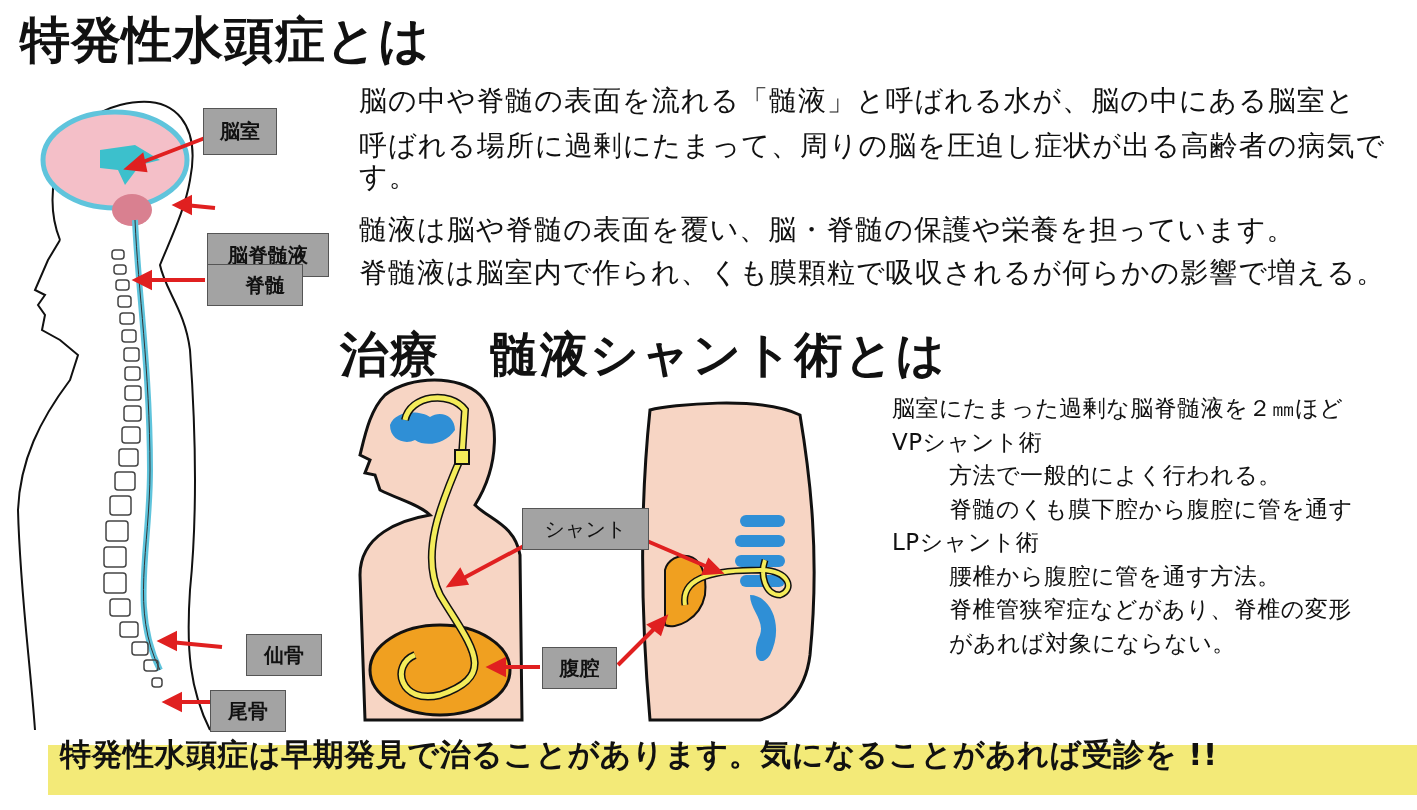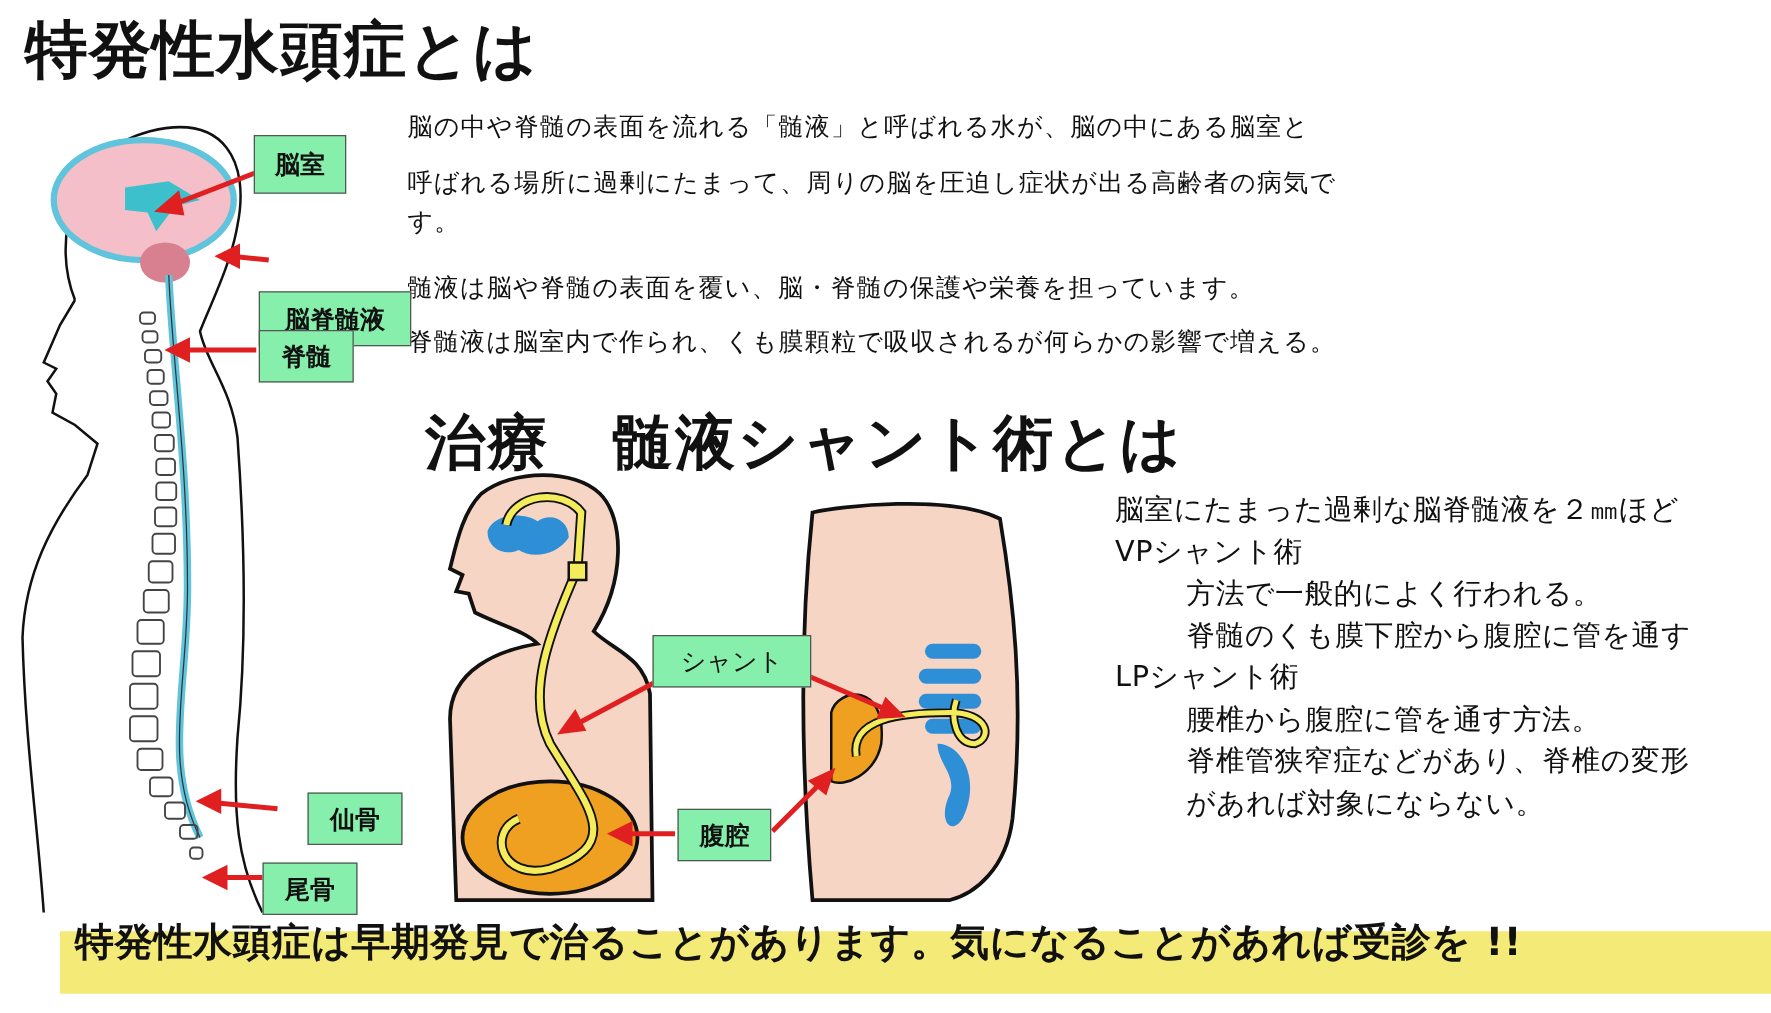--- a/index.html
+++ b/index.html
@@ -1,22 +1,22 @@
 <!DOCTYPE html>
 <html><head>
 <meta charset="utf-8">
 <style>
   html, body { margin:0; padding:0; background:#ffffff; }
   body { width:1417px; height:810px; position:relative; overflow:hidden;
          font-family:"DejaVu Sans", "Liberation Sans", sans-serif; color:#111; }
   .abs { position:absolute; }
   .title { left:20px; top:8px; font-size:50px; font-weight:bold; letter-spacing:1px; line-height:64px; white-space:nowrap; }
-  .intro p { margin:0; position:absolute; left:326px; font-size:20px; line-height:30px; white-space:nowrap; letter-spacing:1px; }
+  .intro p { margin:0; position:absolute; left:359px; font-size:28px; line-height:30px; white-space:nowrap; letter-spacing:1px; }
   .subtitle { left:340px; top:296px; font-size:48px; font-weight:bold; line-height:60px; white-space:nowrap; letter-spacing:2px;margin-top:28px; }
-  .label-box { position:absolute; border:1.5px solid #555; background:#86efac; font-weight:bold; font-size:20px;
+  .label-box { position:absolute; border:1.5px solid #555; background:#a3a3a3; font-weight:bold; font-size:20px;
                display:flex; align-items:center; justify-content:center; white-space:nowrap; }
   .shunt-text { position:absolute; left:860px; top:392px; font-size:23px; line-height:33.5px; letter-spacing:0.5px; white-space:nowrap; }
   .shunt-text .indent { padding-left:57px; }
   .shunt-text div { height:33.5px;margin-left:32px; }
   .banner-bg { position:absolute; left:48px; top:745px; width:1369px; height:50px; background:#f3ea78; }
   .banner { position:absolute; left:60px; top:735px; font-size:31px; font-weight:bold; line-height:38px; width:1280px; letter-spacing:0.5px; }
   svg { position:absolute; }
 </style>
 </head>
 <body>
@@ -76,21 +76,21 @@
       <polygon points="136,190 150,183 150,197"></polygon>
     <line x1="222" y1="557" x2="170" y2="552"></line>
       <polygon points="161,551 175,544 175,558"></polygon>
     <line x1="210" y1="612" x2="175" y2="612"></line>
       <polygon points="166,612 180,605 180,619"></polygon>
   </g>
 </svg>
 
 <div class="label-box" style="left:203px;top:108px;width:72px;height:45px;">脳室</div>
 <div class="label-box" style="left:207px;top:192px;width:120px;height:42px;margin-top:41px;">脳脊髄液</div>
-<div class="label-box" style="left:207px;top:264px;width:74px;height:40px;">脊髄</div>
+<div class="label-box" style="left:207px;top:264px;width:74px;height:40px;padding-left:20px;">脊髄</div>
 <div class="label-box" style="left:218px;top:634px;width:74px;height:40px;margin-left:28px;">仙骨</div>
 <div class="label-box" style="left:210px;top:690px;width:74px;height:40px;">尾骨</div>
 
 <div class="abs subtitle">治療　髄液シャント術とは</div>
 
 <svg style="left:340px;top:355px" width="500" height="370" viewBox="0 0 500 370">
 
   <path d="M25,365 L20,220 C20,180 60,165 90,160 C80,150 60,145 40,135 L35,120 L25,118 L30,105 L20,100 C25,80 30,55 45,40 C70,20 120,20 140,40 C160,60 160,110 135,150 C150,165 175,170 180,200 L182,365 Z" fill="#f7d5c4" stroke="#111" stroke-width="3"></path>
   <path d="M50,70 C55,55 80,55 90,62 C100,55 115,60 115,75 C105,90 85,92 75,85 C65,90 50,85 50,70 Z" fill="#2f8fd6"></path>
   <ellipse cx="100" cy="315" rx="70" ry="45" fill="#f0a020" stroke="#111" stroke-width="3"></ellipse>

